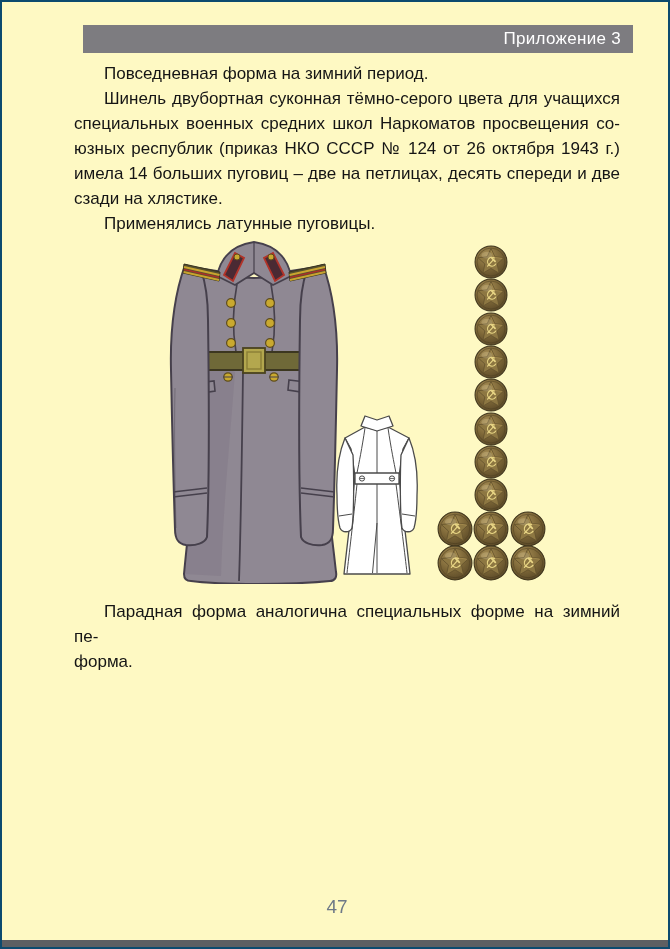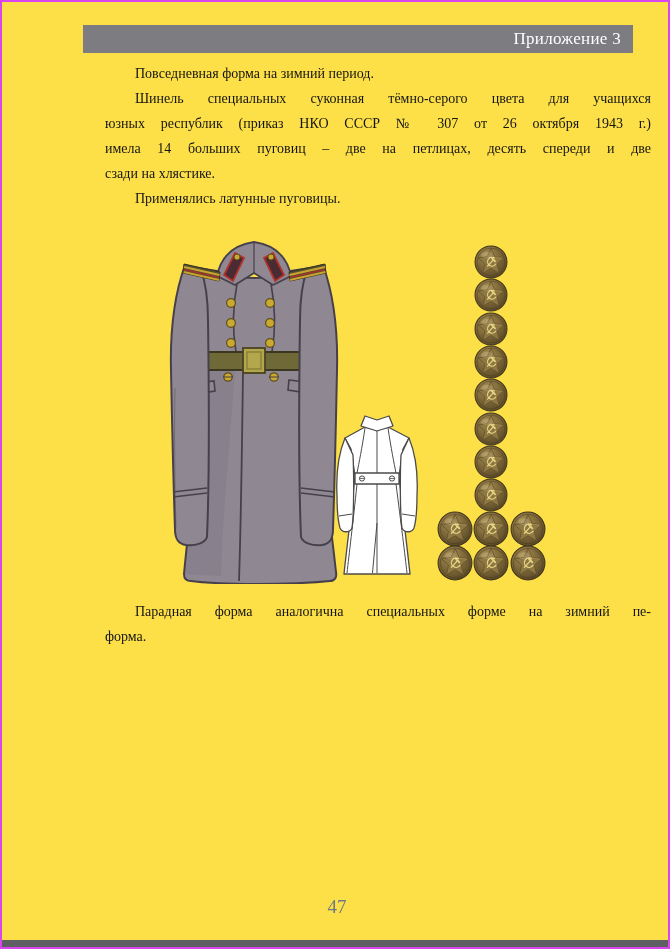--- a/index.html
+++ b/index.html
@@ -1,36 +1,36 @@
 <!DOCTYPE html>
 <html><head>
 <meta charset="utf-8">
 <style>
   html,body { margin:0; padding:0; background:#ffffff; }
   .page {
     position:relative;
     width:670px; height:949px;
-    background:#fde047;
+    background:#fef9c3;
     box-sizing:border-box;
-    border:2px solid #d946ef;
-    font-family:Liberation Serif, serif;
+    border:2px solid #0c4a6e;
+    font-family:Liberation Sans, sans-serif;
     overflow:hidden;
   }
   .header-bar {
     position:absolute; left:81px; top:23px;
     width:550px; height:28px;
     background:#7d7c80;
     color:#ffffff;
     font-size:17px; line-height:28px;
     text-align:right;
     padding-right:12px;
     box-sizing:border-box;
     letter-spacing:0.3px;
   }
-  .text-block { position:absolute; left:103px; width:546px; color:#151515; font-size:14px; line-height:25px; }
+  .text-block { position:absolute; left:72px; width:546px; color:#151515; font-size:17px; line-height:25px; }
   #tb1 { top:59px; }
   #tb4 { top:597px; }
   .tline { white-space:normal; }
   .ind { text-indent:30px; }
   .jl { text-align:justify; text-align-last:justify; }
   .illustration { position:absolute; left:0; top:0; width:670px; height:949px; pointer-events:none; }
   .coat-front { position:absolute; left:159px; top:236px; }
   .coat-back { position:absolute; left:332px; top:411px; }
   .brass-btn { position:absolute; }
   .page-number {
@@ -47,22 +47,23 @@
 <body>
 
 <div class="page">
 
   <div class="header-bar">
     <span>Приложение 3</span>
   </div>
 
   <div class="text-block" id="tb1">
     <div class="tline ind">Повседневная форма на зимний период.</div>
-    <div class="tline ind jl">Шинель специальных суконная тёмно-серого цвета для учащихся</div>
-    <div class="tline jl">юзных республик (приказ НКО СССР № 307 от 26 октября 1943 г.)</div>
+    <div class="tline ind jl">Шинель двубортная суконная тёмно-серого цвета для учащихся</div>
+    <div class="tline jl">специальных военных средних школ Наркоматов просвещения со-</div>
+    <div class="tline jl">юзных республик (приказ НКО СССР № 124 от 26 октября 1943 г.)</div>
     <div class="tline jl">имела 14 больших пуговиц – две на петлицах, десять спереди и две</div>
     <div class="tline">сзади на хлястике.</div>
     <div class="tline ind">Применялись латунные пуговицы.</div>
   </div>
 
   <div class="illustration">
 
     <svg class="defs-hidden" aria-hidden="true">
       <defs>
         <radialGradient id="gBtn" cx="38%" cy="30%" r="75%">

